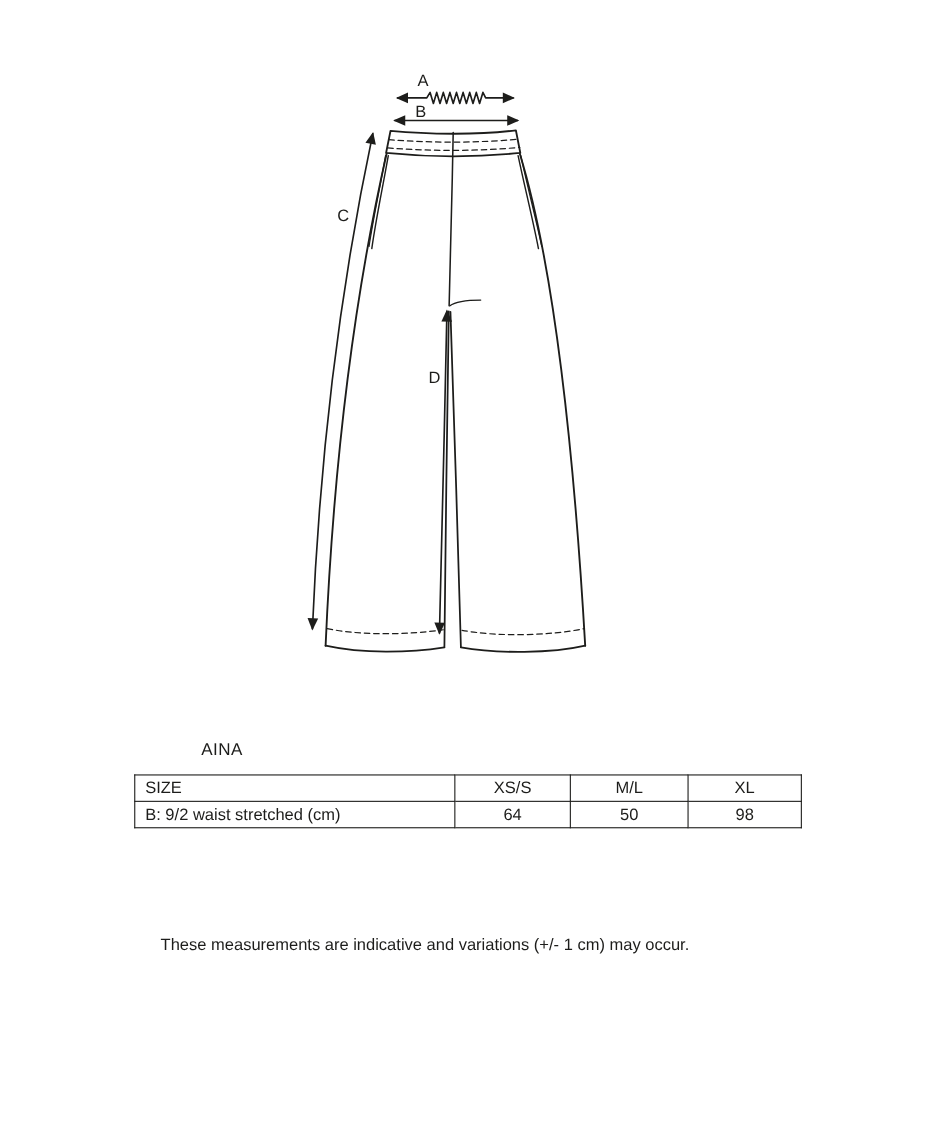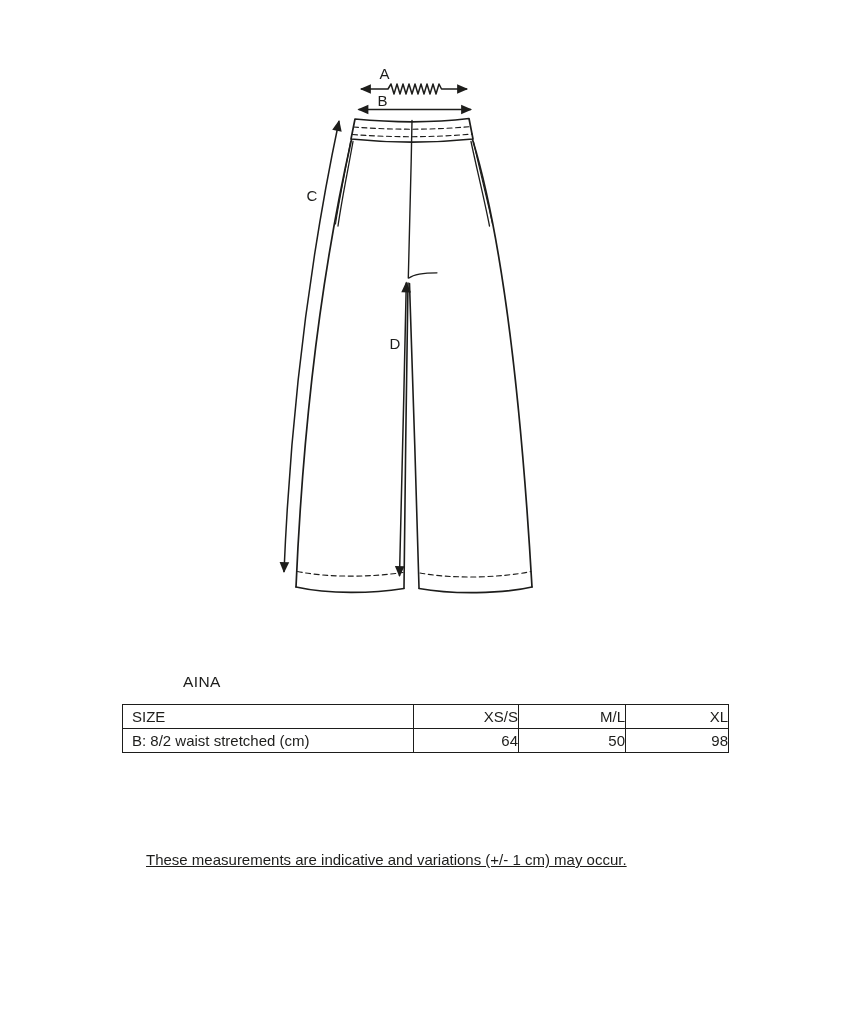--- a/index.html
+++ b/index.html
@@ -14,22 +14,22 @@
   }
   .size-table{
     position:absolute;left:122px;top:704px;width:606px;
     border-collapse:collapse;table-layout:fixed;font-size:15px;color:#1d1d1b;
   }
   .size-table th,.size-table td{
     border:1.5px solid #1d1d1b;height:23px;padding:0;
     font-weight:400;line-height:1;vertical-align:middle;margin-left:40px;
   }
   .size-table .lbl{text-align:left;padding-left:9px;}
-  .size-table .val{text-align:right;}
-  .note{position:absolute;left:146px;top:851px;font-size:15px;text-decoration:underline;}
+  .size-table .val{text-align:center;}
+  .note{position:absolute;left:146px;top:851px;font-size:15px;}
 </style>
 </head>
 <body>
 
 <div class="canvas">
 
   <svg class="drawing" viewBox="0 0 844 650" xmlns="http://www.w3.org/2000/svg">
     <defs>
       <marker id="ah" viewBox="0 0 10 10" refX="9" refY="5" markerWidth="13" markerHeight="11" orient="auto-start-reverse" markerUnits="userSpaceOnUse">
         <path d="M0,0.6 L10,5 L0,9.4 Z" fill="#1d1d1b"></path>
@@ -91,21 +91,21 @@
     <thead>
       <tr>
         <th class="lbl">SIZE</th>
         <th class="val">XS/S</th>
         <th class="val">M/L</th>
         <th class="val">XL</th>
       </tr>
     </thead>
     <tbody>
       <tr>
-        <td class="lbl">B: 8/2 waist stretched (cm)</td>
+        <td class="lbl">B: 9/2 waist stretched (cm)</td>
         <td class="val">64</td>
         <td class="val">50</td>
         <td class="val">98</td>
       </tr>
     </tbody>
   </table>
 
   <div class="note">These measurements are indicative and variations (+/- 1 cm) may occur.</div>
 
 </div>

